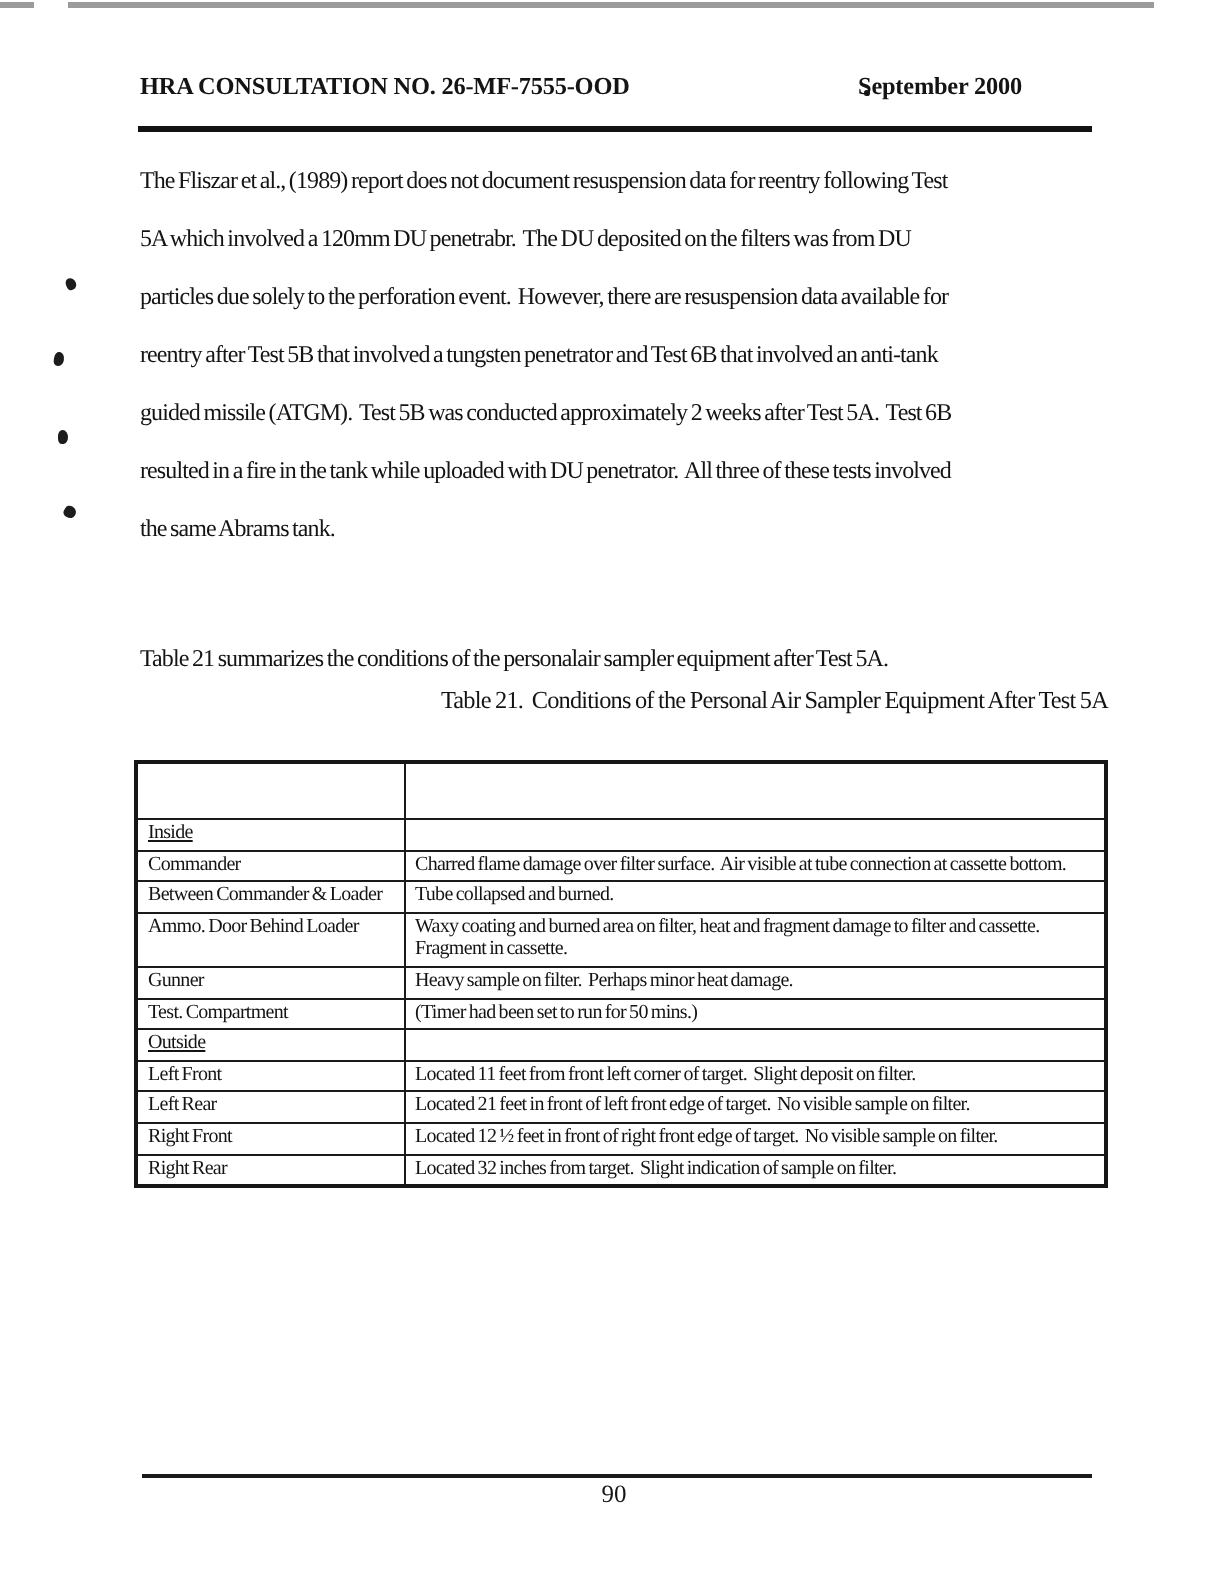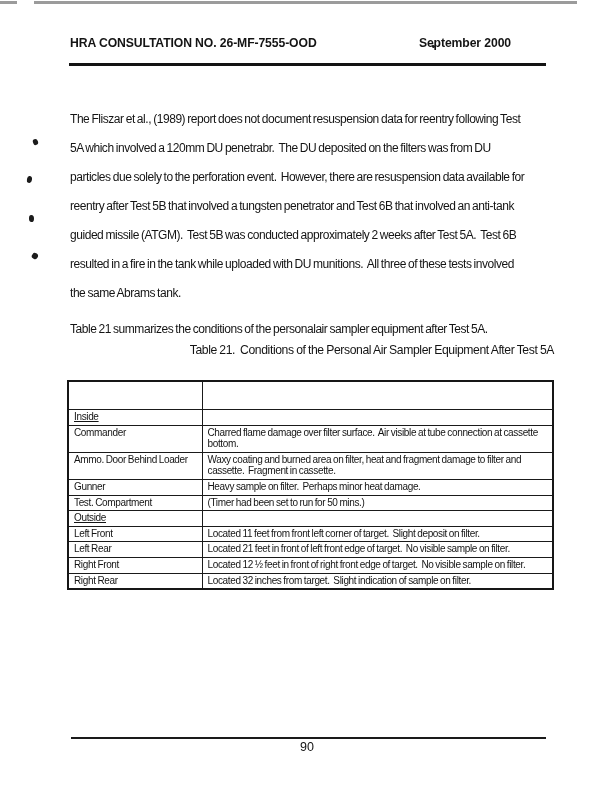--- a/index.html
+++ b/index.html
@@ -1,30 +1,30 @@
 <!DOCTYPE html>
 <html><head>
 <meta charset="utf-8">
 <style>
   html,body{margin:0;padding:0;background:#fff;}
   #page{
     position:relative;width:577px;height:792px;background:#ffffff;overflow:hidden;
-    font-family:Liberation Sans, sans-serif;color:#141414;
+    font-family:Liberation Serif, serif;color:#141414;
   }
   
   .top-edge{position:absolute;background:#9b9b9b;height:3px;top:1px;}
   .speck{position:absolute;background:#1c1c1c;border-radius:45% 55% 50% 40%;}
   
   .hdr-left{position:absolute;left:70px;top:36px;font-size:12.2px;font-weight:bold;
     letter-spacing:-0.1px;white-space:nowrap;}
   .hdr-right{position:absolute;right:66px;top:36px;font-size:12.2px;font-weight:bold;
     letter-spacing:-0.1px;white-space:nowrap;}
   .hdr-rule{position:absolute;left:69px;top:63px;width:477px;height:3px;background:#131313;}
   
-  .para1{position:absolute;left:70px;top:105px;width:500px;}
+  .para1{position:absolute;left:70px;top:76px;width:500px;}
   .pline{font-size:12px;letter-spacing:-0.45px;word-spacing:-0.8px;
     line-height:29px;white-space:pre;height:29px;}
   .para2{position:absolute;left:70px;top:322px;width:500px;font-size:12px;
     letter-spacing:-0.45px;word-spacing:-0.8px;white-space:pre;}
   
   .tcaption{position:absolute;left:67px;top:343px;width:487px;text-align:right;
     font-size:12.2px;letter-spacing:-0.4px;word-spacing:-0.5px;white-space:pre;}
   table.eq{position:absolute;left:67px;top:380px;width:487px;border-collapse:collapse;
     table-layout:fixed;border:2px solid #161616;}
   table.eq td{border:1px solid #1a1a1a;vertical-align:top;
@@ -56,21 +56,21 @@
     <div class="hdr-right">September 2000</div>
     <div class="hdr-rule"></div>
   </div>
 
   <div class="para1">
     <div class="pline">The Fliszar et al., (1989) report does not document resuspension data for reentry following Test</div>
     <div class="pline">5A which involved a 120mm DU penetrabr.  The DU deposited on the filters was from DU</div>
     <div class="pline">particles due solely to the perforation event.  However, there are resuspension data available for</div>
     <div class="pline">reentry after Test 5B that involved a tungsten penetrator and Test 6B that involved an anti-tank</div>
     <div class="pline">guided missile (ATGM).  Test 5B was conducted approximately 2 weeks after Test 5A.  Test 6B</div>
-    <div class="pline">resulted in a fire in the tank while uploaded with DU munitions.  All three of these tests involved</div>
+    <div class="pline">resulted in a fire in the tank while uploaded with DU penetrator.  All three of these tests involved</div>
     <div class="pline">the same Abrams tank.</div>
   </div>
 
   <div class="para2">Table 21 summarizes the conditions of the personalair sampler equipment after Test 5A.</div>
 
   <div class="tcaption">Table 21.  Conditions of the Personal Air Sampler Equipment After Test 5A</div>
 
   <table class="eq">
     <colgroup>
         <col class="c1">
@@ -81,20 +81,24 @@
         <td></td>
         <td></td>
       </tr>
       <tr>
         <td class="section">Inside</td>
         <td></td>
       </tr>
       <tr>
         <td>Commander</td>
         <td>Charred flame damage over filter surface.  Air visible at tube connection at cassette bottom.</td>
+      </tr>
+      <tr>
+        <td>Between Commander &amp; Loader</td>
+        <td>Tube collapsed and burned.</td>
       </tr>
       <tr>
         <td>Ammo. Door Behind Loader</td>
         <td>Waxy coating and burned area on filter, heat and fragment damage to filter and cassette.  Fragment in cassette.</td>
       </tr>
       <tr>
         <td>Gunner</td>
         <td>Heavy sample on filter.  Perhaps minor heat damage.</td>
       </tr>
       <tr>

